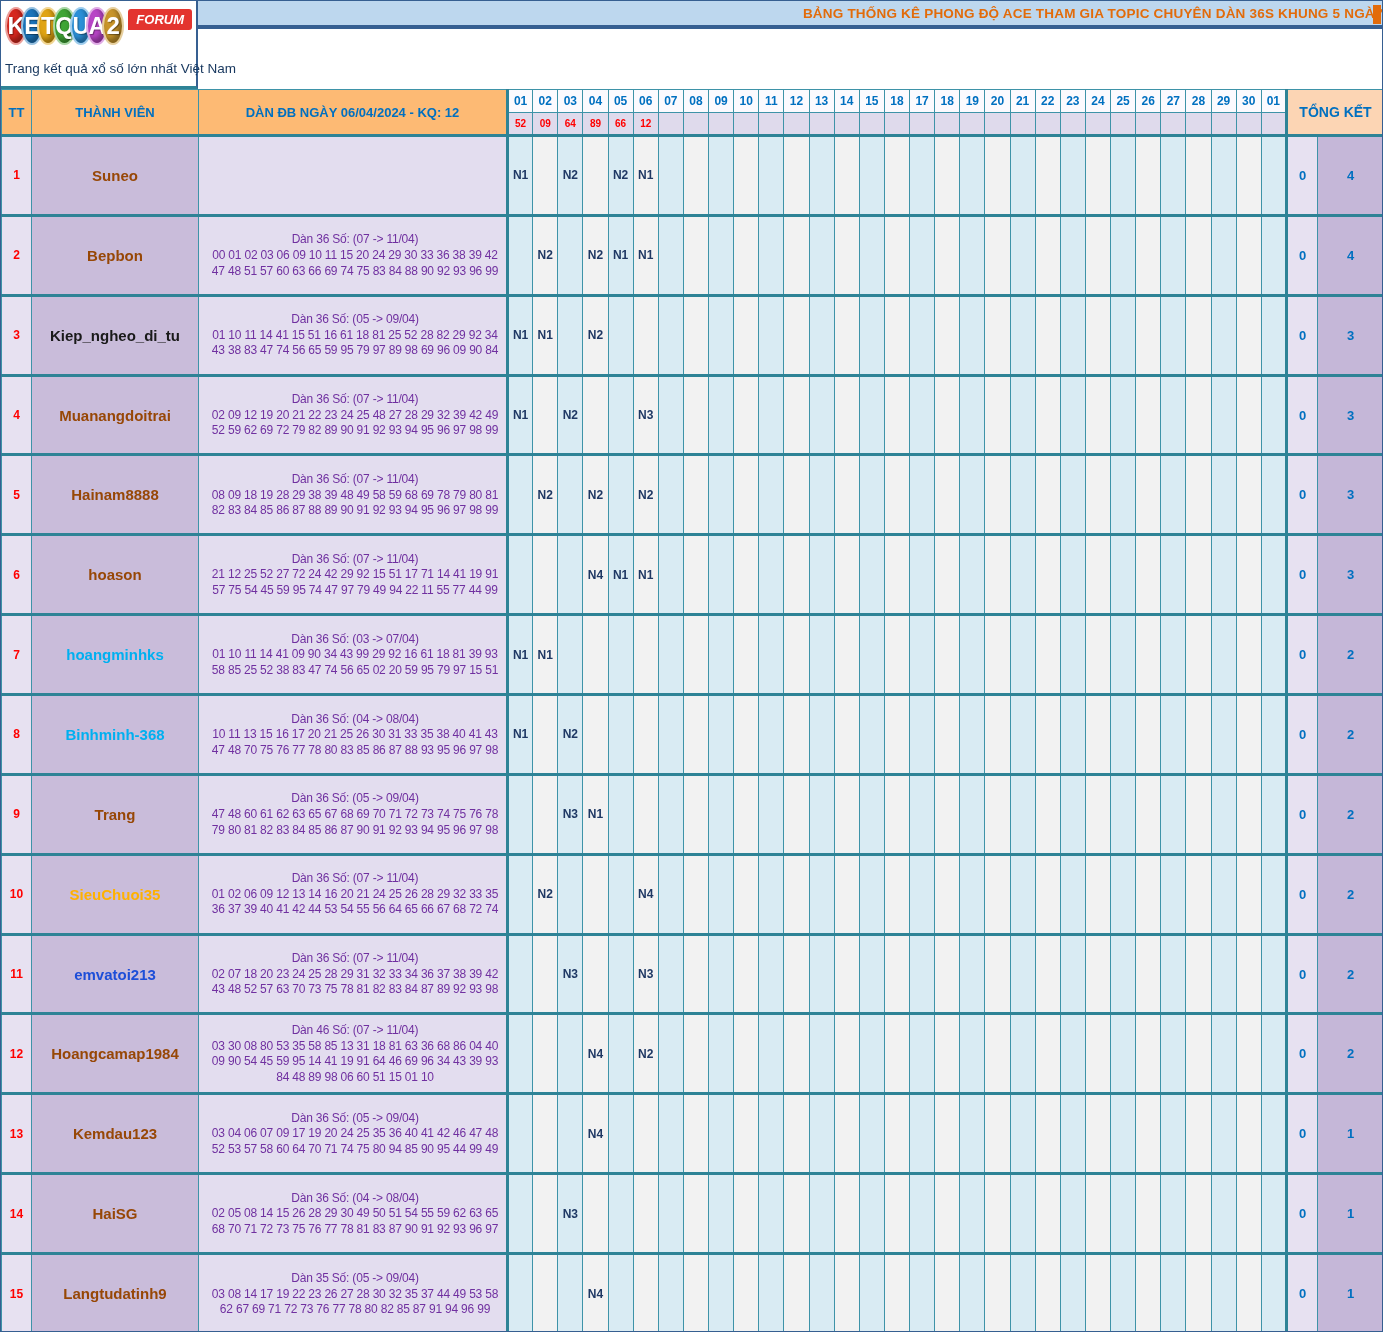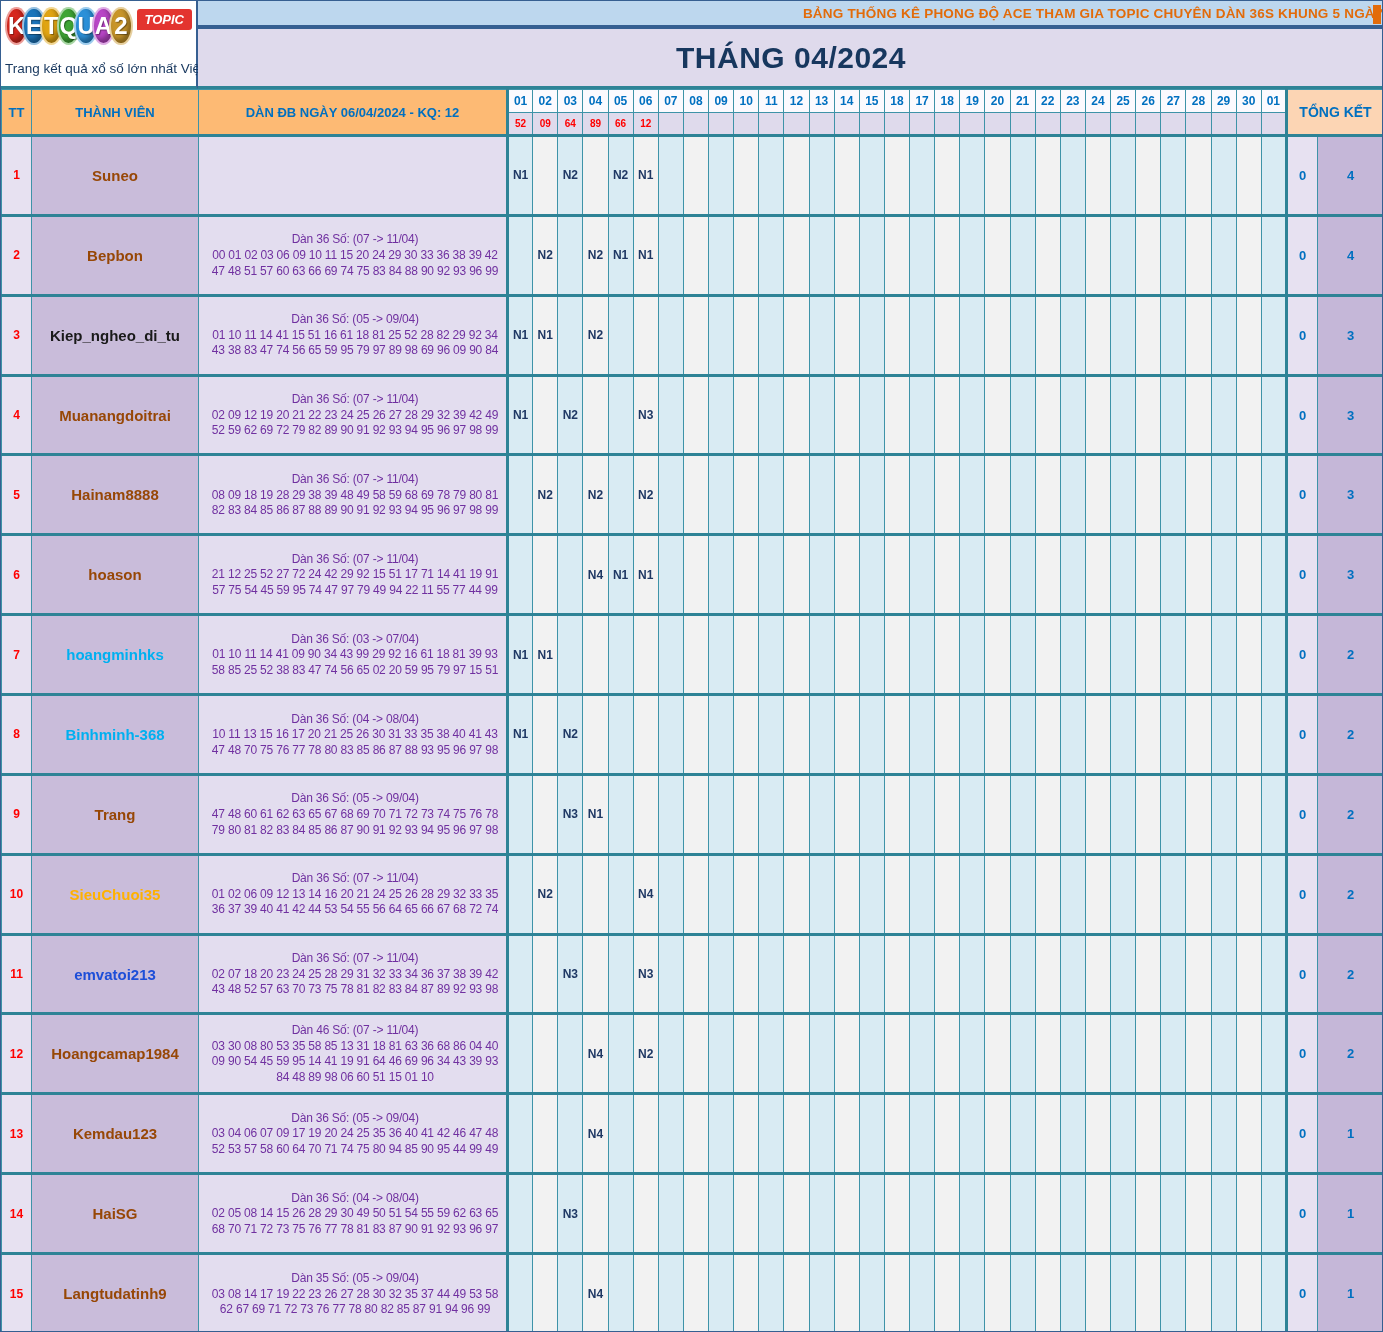--- a/index.html
+++ b/index.html
@@ -86,33 +86,30 @@
   <div class="logo-block">
     <div class="logo-row">
 
       <span class="logo-letter" style="background: rgb(214, 40, 30);">K</span>
         <span class="logo-letter" style="background: rgb(27, 117, 187);">E</span>
         <span class="logo-letter" style="background: rgb(224, 164, 19);">T</span>
         <span class="logo-letter" style="background: rgb(63, 165, 53);">Q</span>
         <span class="logo-letter" style="background: rgb(43, 144, 216);">U</span>
         <span class="logo-letter" style="background: rgb(184, 69, 198);">A</span>
         <span class="logo-letter" style="background: rgb(200, 149, 42);">2</span>
-        <span class="forum-badge">TOPIC</span>
+        <span class="forum-badge">FORUM</span>
     </div>
     <div class="tagline">Trang kết quả xổ số lớn nhất Việt Nam</div>
   </div>
 
   <div class="banner">
     <span class="banner-title">BẢNG THỐNG KÊ PHONG ĐỘ ACE THAM GIA TOPIC CHUYÊN DÀN 36S KHUNG 5 NGÀY</span>
   </div>
   <div class="banner-marker"></div>
 
-  <div class="month-row">
-    <span class="month-title">THÁNG 04/2024</span>
-  </div>
 
   <table class="stats">
     <colgroup>
         <col style="width: 30px;">
         <col style="width: 167px;">
         <col style="width: 309px;">
         <col>
         <col>
         <col>
         <col>
@@ -337,21 +334,21 @@
           <td class="day day-even"></td>
           <td class="day day-odd last-day"></td>
           <td class="t1">0</td>
           <td class="t2">3</td>
         </tr>
         <tr>
           <td class="tt">4</td>
           <td class="member" style="color: rgb(151, 71, 6);">Muanangdoitrai</td>
           <td class="dan">
             <div class="dan-title">Dàn 36 Số: (07 -&gt; 11/04)</div>
-            <div class="dan-nums">02 09 12 19 20 21 22 23 24 25 26 27 28 29 32 39 42 49 52 59 62 69 72 79 82 89 90 91 92 93 94 95 96 97 98 99</div>
+            <div class="dan-nums">02 09 12 19 20 21 22 23 24 25 48 27 28 29 32 39 42 49 52 59 62 69 72 79 82 89 90 91 92 93 94 95 96 97 98 99</div>
           </td>
           <td class="day day-odd first-day">N1</td>
           <td class="day day-even"></td>
           <td class="day day-odd">N2</td>
           <td class="day day-even"></td>
           <td class="day day-odd"></td>
           <td class="day day-even">N3</td>
           <td class="day day-odd"></td>
           <td class="day day-even"></td>
           <td class="day day-odd"></td>

